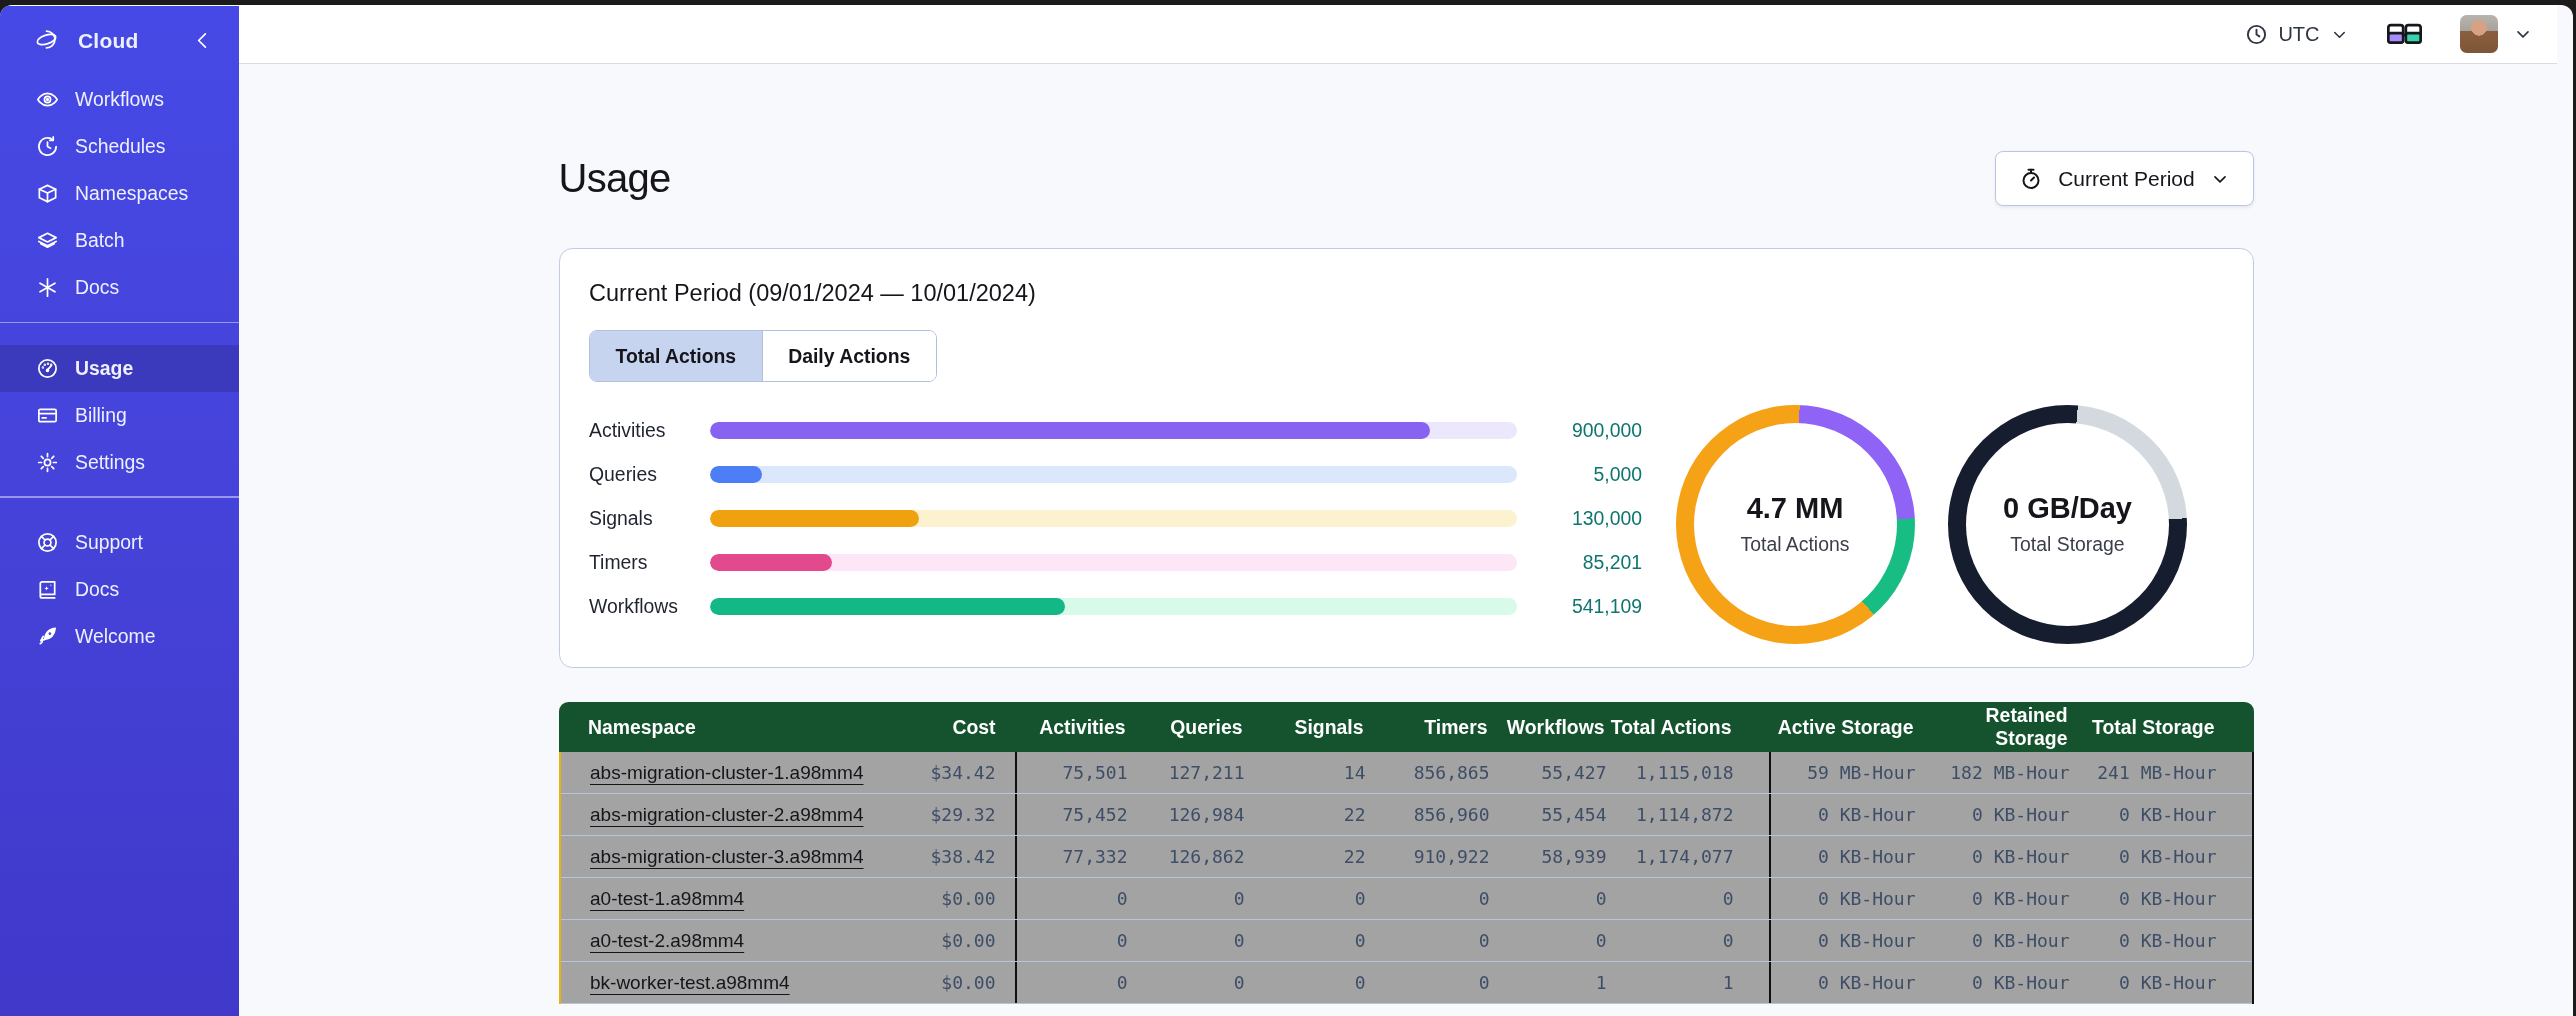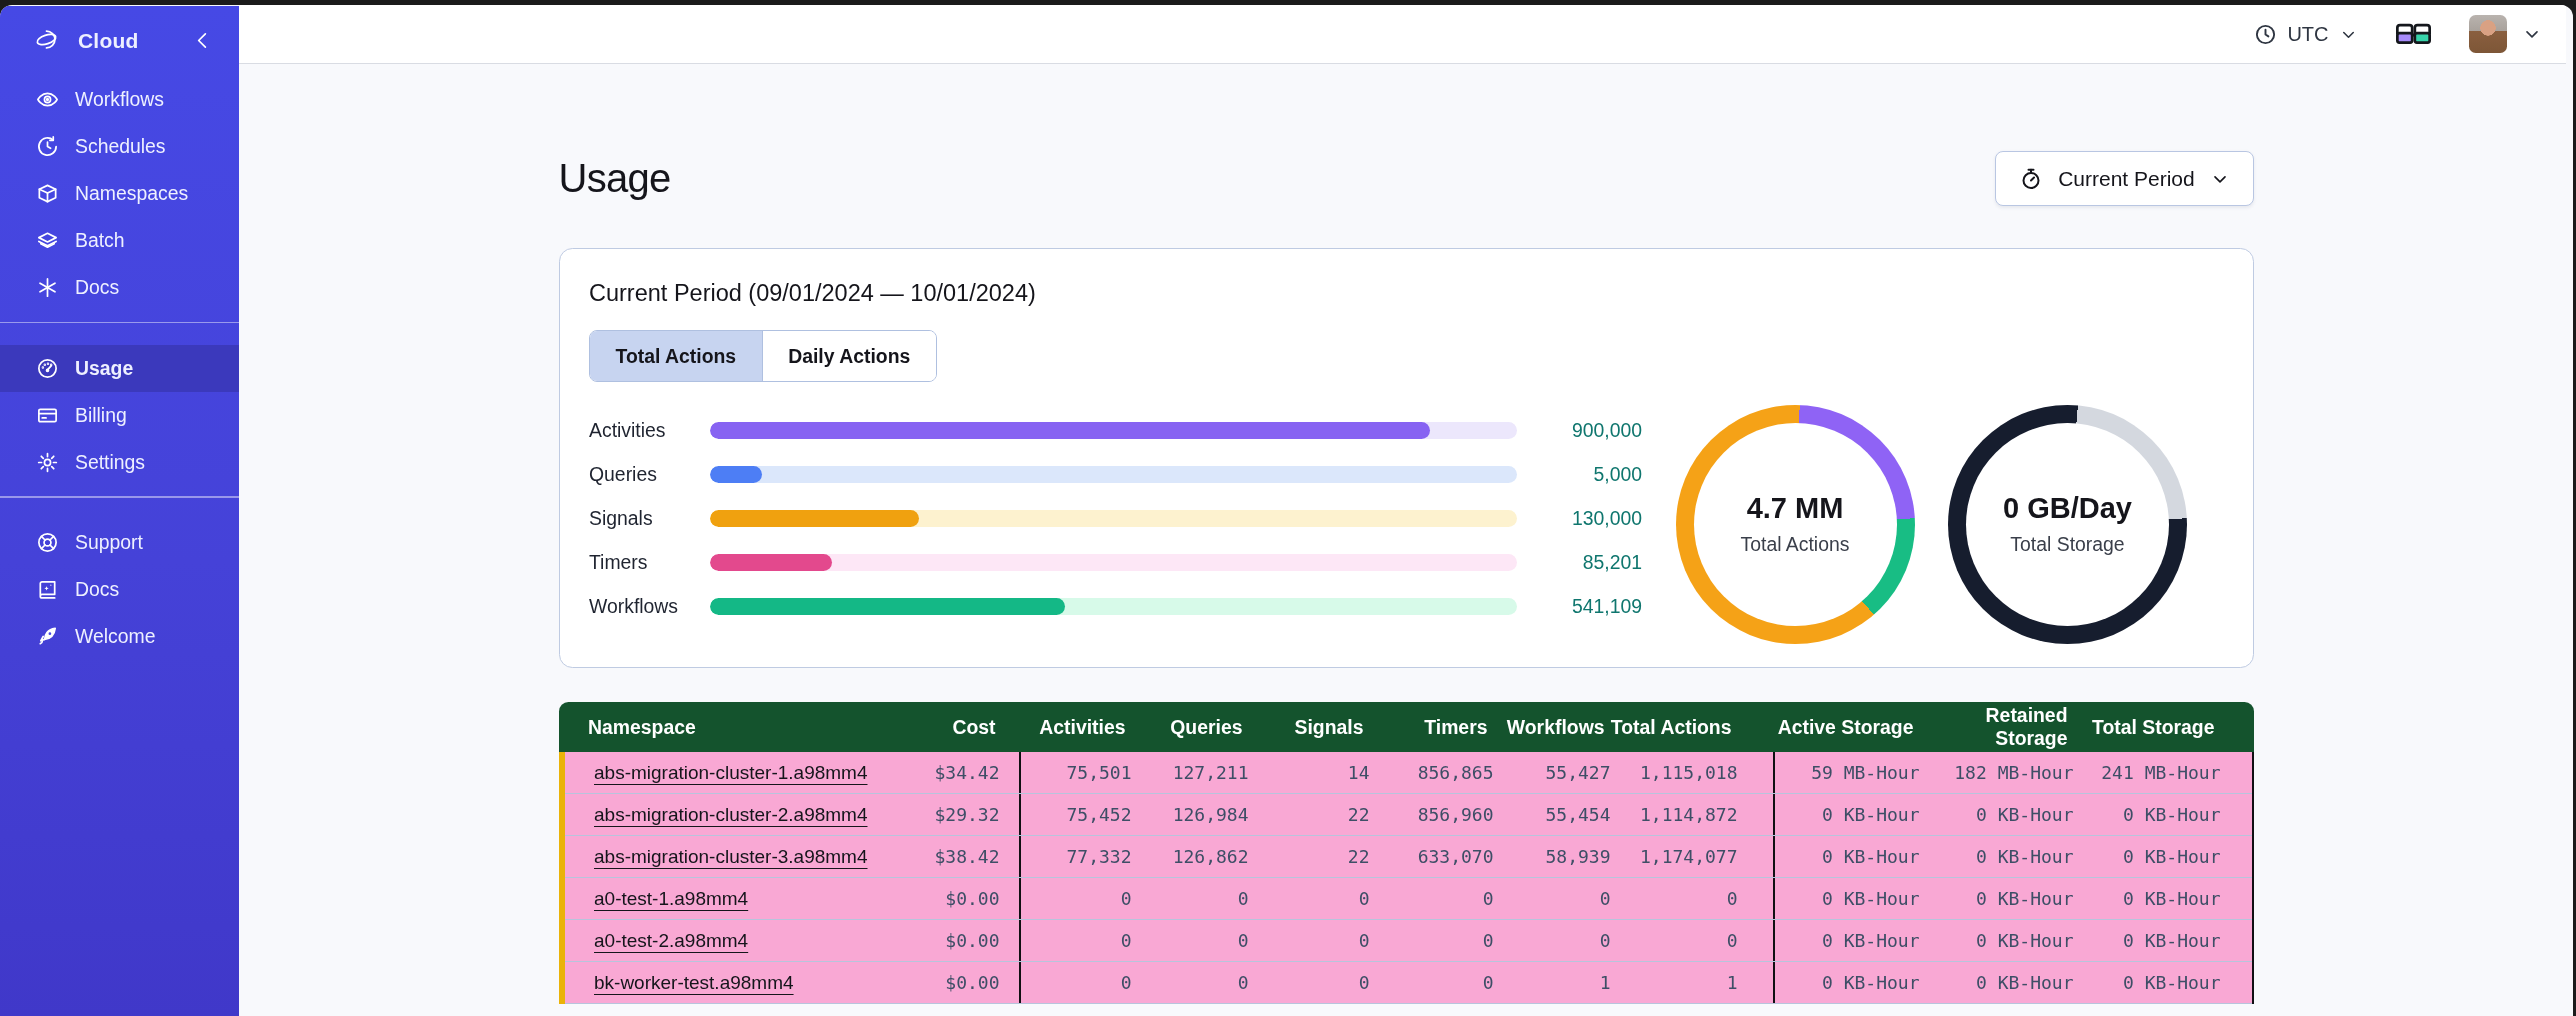--- a/index.html
+++ b/index.html
@@ -25,21 +25,21 @@
   .side-head .brand { font-size:21px; font-weight:700; letter-spacing:0.2px; }
   .collapse { position:absolute; right:27px; top:23px; width:21.5px; height:21.5px; cursor:pointer; }
   .side-item { display:flex; align-items:center; height:47px; padding:0 13.4px 0 35px; font-size:19.4px; cursor:pointer; }
   .side-item .ic { width:24px; height:24px; margin-right:16px; flex:0 0 24px; display:flex; align-items:center; justify-content:center; }
   .side-item.active { background:#3b39bc; font-weight:700; }
   .side-divider { height:1.3px; background:rgba(255,255,255,.45); margin:10.7px 0; }
   .side-gap { height:10.7px; }
   svg.sic { width:23px; height:23px; stroke:#fff; fill:none; stroke-width:1.8; stroke-linecap:round; stroke-linejoin:round; }
   
   .topbar {
-    position:absolute; left:239px; top:0; right:7px; height:59px; background:#ffffff;
+    position:absolute; left:239px; top:0; right:16px; height:59px; background:#ffffff;
     border-bottom:1.3px solid #d9dce3; display:flex; align-items:center; justify-content:flex-end;
     padding-right:24px; gap:38px;
   }
   .tz { display:flex; align-items:center; gap:10.7px; cursor:pointer; color:#2f3642; font-size:20px; font-weight:500; }
   svg.tic { width:23px; height:23px; stroke:#2f3642; fill:none; stroke-width:2; stroke-linecap:round; stroke-linejoin:round; }
   .labs { cursor:pointer; display:flex; align-items:center; }
   .acct { display:flex; align-items:center; gap:14.8px; cursor:pointer; }
   .avatar {
     width:38px; height:38px; border-radius:6.7px;
     background:
@@ -84,21 +84,21 @@
   .donut::after { content:""; position:absolute; inset:18px; background:#fff; border-radius:50%; }
   .donut-text { position:absolute; inset:0; display:flex; flex-direction:column; align-items:center; justify-content:center; z-index:2; gap:8px; }
   .donut-val { font-size:29px; font-weight:600; color:#15151b; }
   .donut-sub { font-size:19.4px; color:#3a3f4a; }
   
   .table { margin-top:34px; }
   .t-grid { display:grid; grid-template-columns:308px 148px 111px 117px 121px 124px 117px 127px 37px 164px 154px 166px; align-items:center; }
   .t-head { background:#14532d; color:#fff; height:50px; border-radius:9.4px 9.4px 0 0; font-size:19.4px; font-weight:600; }
   .t-head > div { text-align:right; }
   .t-head .c-ns { text-align:left; padding-left:29.5px; }
-  .t-body { border-left:6px solid #eab308; border-right:2px solid #101013; background:#f9a8d4; }
+  .t-body { border-left:2px solid #eab308; border-right:2px solid #101013; background:#a3a3a3; }
   .t-row { height:42px; border-bottom:1.3px solid #b7c4dc; font-size:19px; }
   .t-row > div { text-align:right; height:100%; display:flex; align-items:center; justify-content:flex-end; }
   .t-row .c-ns { justify-content:flex-start; padding-left:29.5px; }
   .c-cost { padding-right:19px; border-right:2px solid #101013; }
   .c-spacer { border-right:2px solid #101013; }
   .c-ta { padding-right:0; }
   .c-as, .c-rs { padding-right:19px; }
   .c-ts { padding-right:38px; }
   .t-head .c-cost { border-right:none; }
   .t-head .c-spacer { border-right:none; }
@@ -420,21 +420,21 @@
           </div>
 
           <div class="t-grid t-row">
             <div class="c-ns">
                 <a class="ns-link">abs-migration-cluster-3.a98mm4</a>
               </div>
             <div class="c-cost mono">$38.42</div>
             <div class="mono">77,332</div>
             <div class="mono">126,862</div>
             <div class="mono">22</div>
-            <div class="mono">633,070</div>
+            <div class="mono">910,922</div>
             <div class="mono">58,939</div>
             <div class="mono c-ta">1,174,077</div>
             <div class="c-spacer"></div>
             <div class="mono c-as">0 KB-Hour</div>
             <div class="mono c-rs">0 KB-Hour</div>
             <div class="mono c-ts">0 KB-Hour</div>
           </div>
 
           <div class="t-grid t-row">
             <div class="c-ns">

